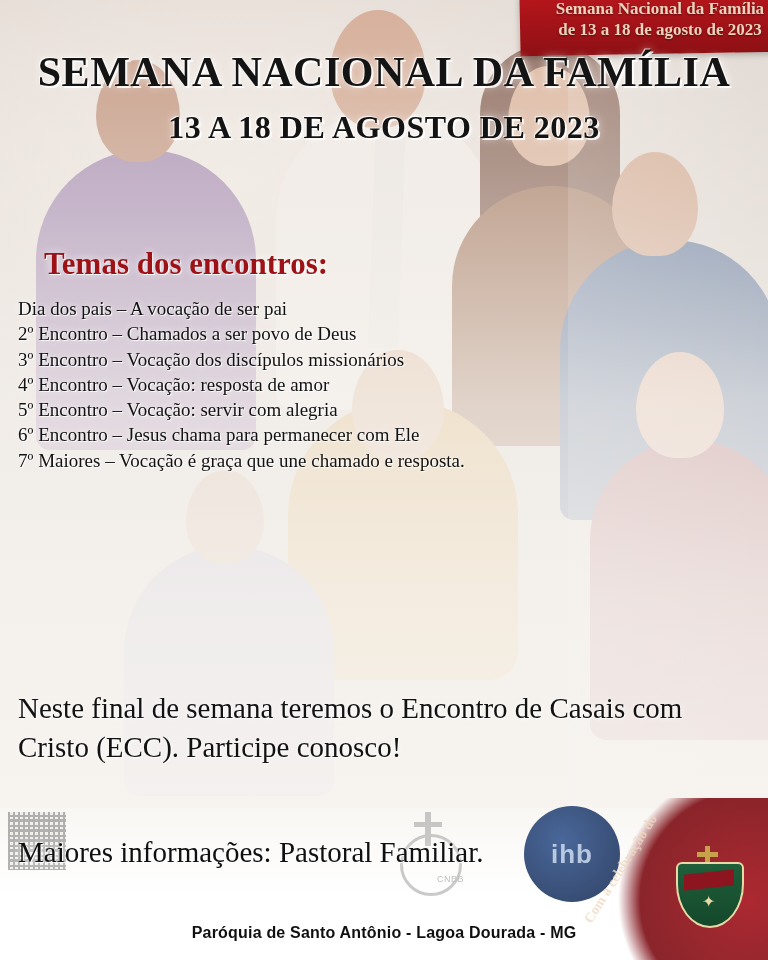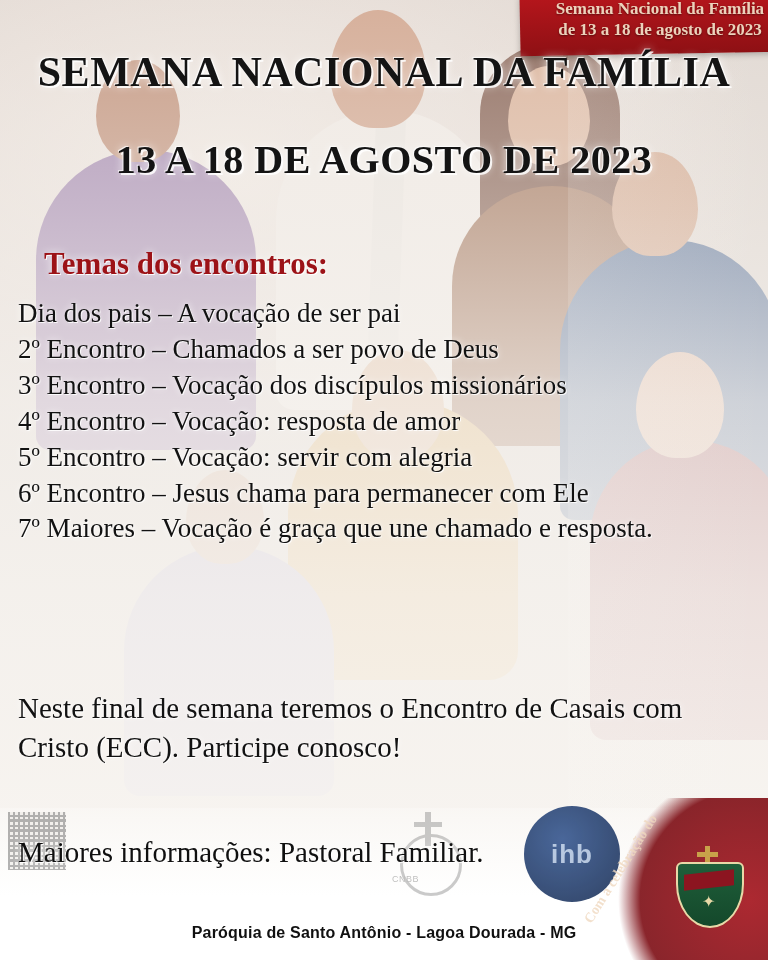--- a/index.html
+++ b/index.html
@@ -145,21 +145,21 @@
     border: 3px solid #6b6b6b; border-radius: 50%;
   }
   .cnbb-seal .cross {
     position: absolute; left: 33px; top: 0; width: 6px; height: 34px; background: #6b6b6b;
   }
   .cnbb-seal .cross2 {
     position: absolute; left: 22px; top: 10px; width: 28px; height: 5px; background: #6b6b6b;
   }
   .cnbb-seal .cnbb-label {
     position: absolute; left: 0; top: 62px; width: 72px;
-    text-align: left; font-family: "Liberation Sans", sans-serif;
+    text-align: right; font-family: "Liberation Sans", sans-serif;
     font-size: 9px; color: #4a4a4a; letter-spacing: .5px;
   }
   .blue-circle {
     position: absolute;
     left: 524px; top: 806px;
     width: 96px; height: 96px;
     border-radius: 50%;
     background: radial-gradient(circle at 40% 35%, #2b4e8a 0%, #16305e 70%, #0f2347 100%);
     opacity: .85;
   }
@@ -228,42 +228,42 @@
     font-family: "Liberation Serif", serif;
     font-weight: bold;
     color: #141414;
     letter-spacing: 0.5px;
     text-shadow:
       2px 2px 0 rgba(255,255,255,.85),
       -1px -1px 0 rgba(255,255,255,.7),
       0 0 10px rgba(255,255,255,.85);
   }
   .title-1 { top: 48px; font-size: 42px; }
-  .title-2 { top: 136px; font-size: 40px; }
+  .title-2 { top: 109px; font-size: 32px; }
 
   .section-label {
     position: absolute;
     left: 44px;
     top: 246px;
     font-family: "Liberation Serif", serif;
     font-weight: bold;
     font-size: 31px;
     color: #9c1217;
     text-shadow: 1px 1px 0 rgba(255,255,255,.9), 0 0 8px rgba(255,255,255,.8);
   }
 
   .topics {
     position: absolute;
     left: 18px;
     right: 16px;
     top: 296px;
   }
   .topic {
     font-family: "Liberation Serif", serif;
-    font-size: 27px;
+    font-size: 19px;
     line-height: 1.33;
     color: #121212;
     text-shadow: 1px 1px 0 rgba(255,255,255,.85), 0 0 7px rgba(255,255,255,.85);
   }
 
   .paragraph {
     position: absolute;
     left: 18px;
     right: 30px;
     top: 689px;

